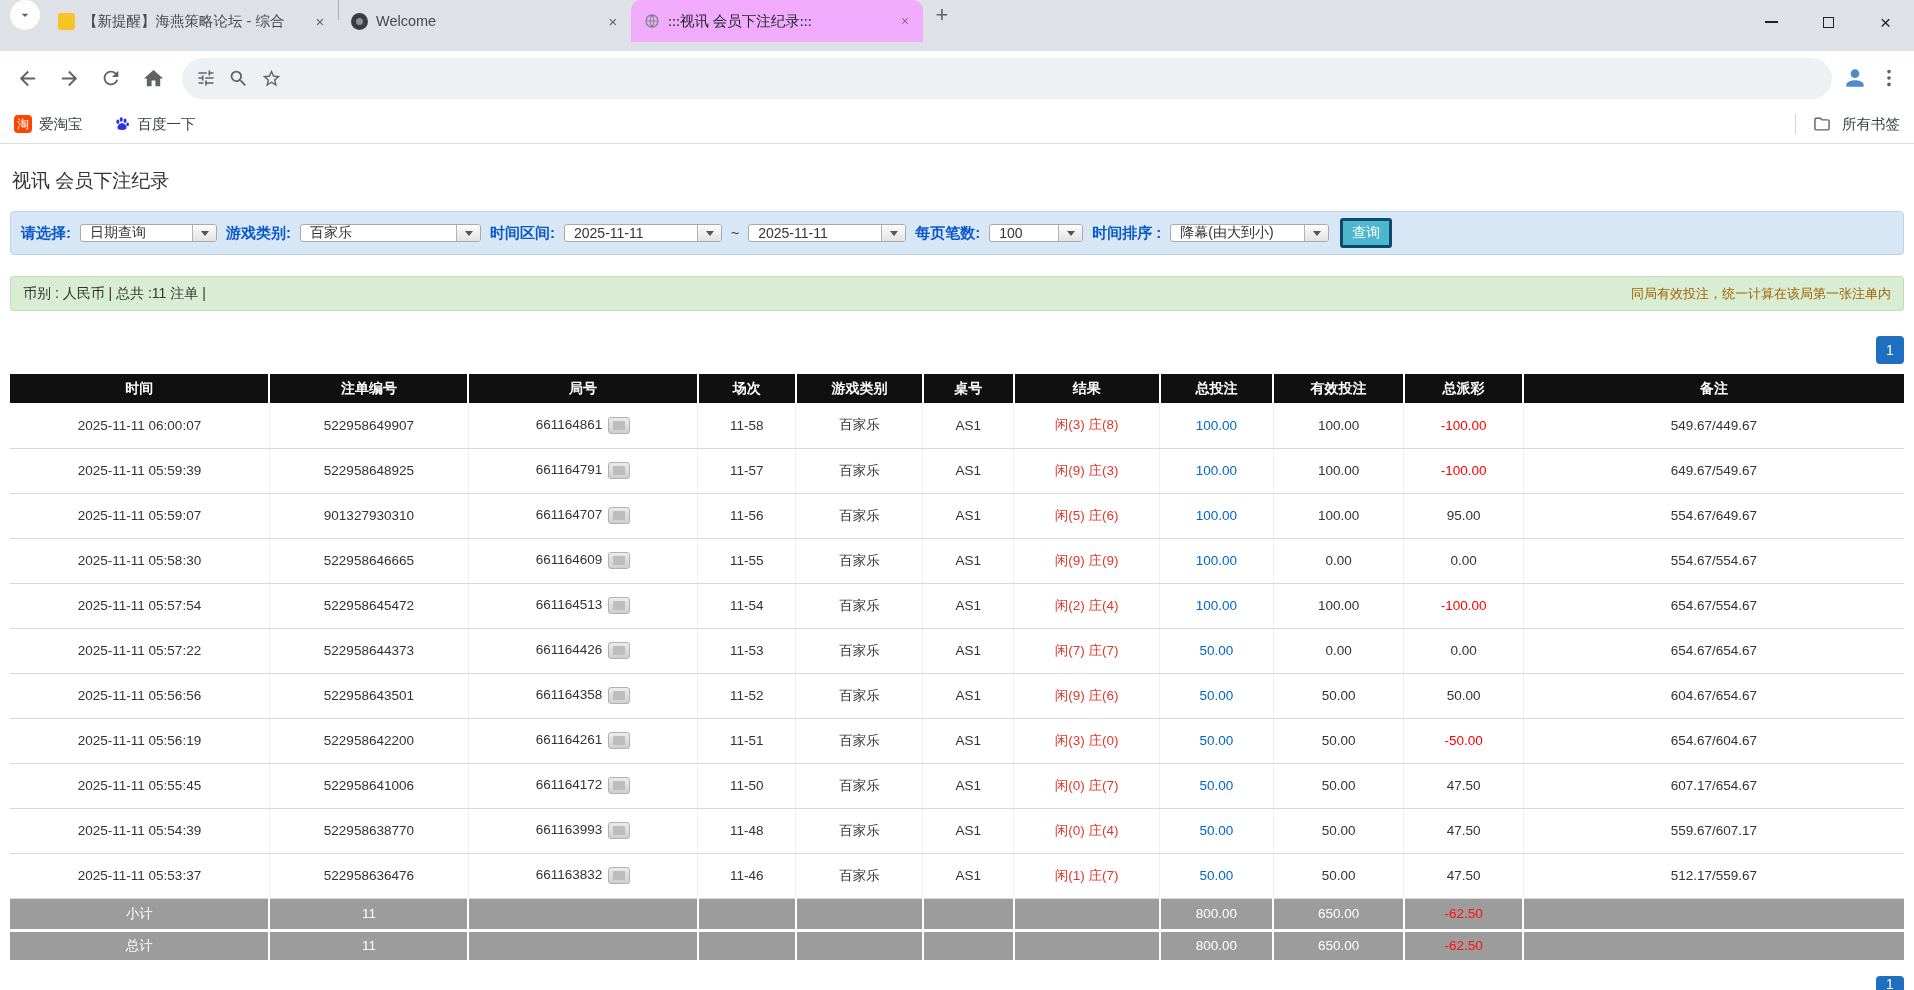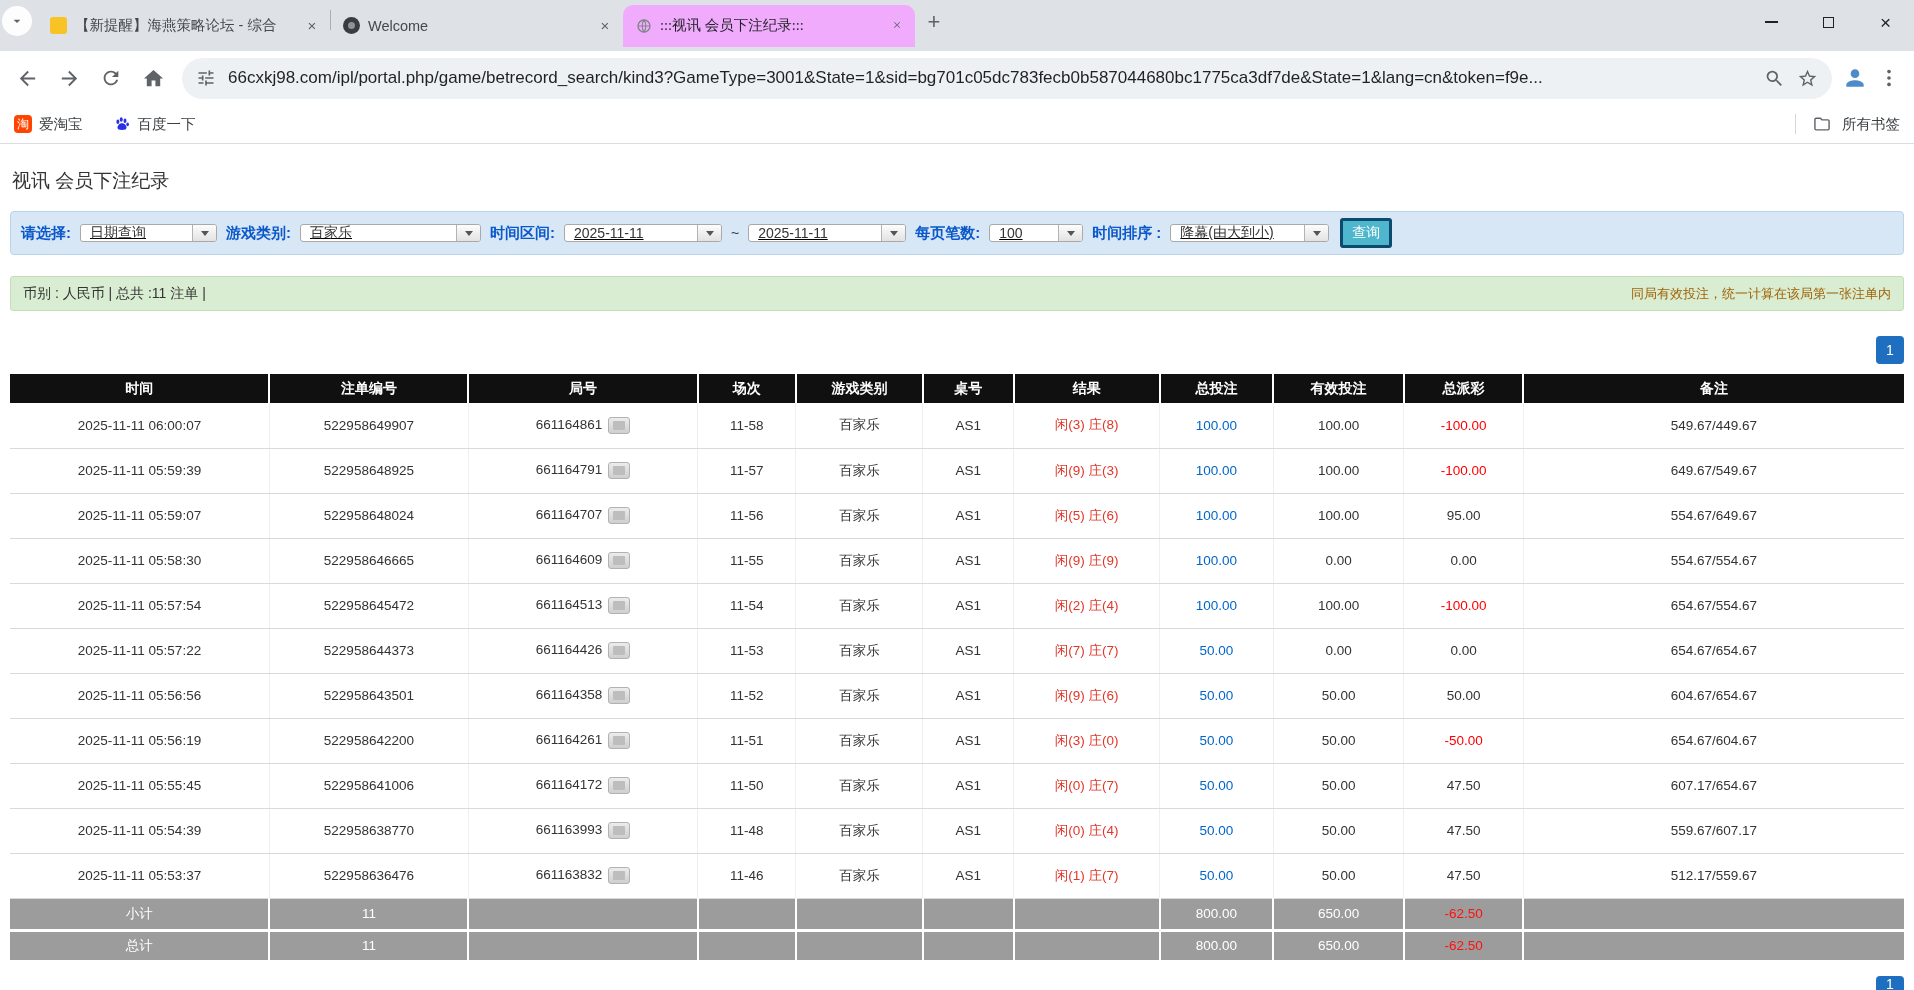--- a/index.html
+++ b/index.html
@@ -4,21 +4,21 @@
 <style>
   * { box-sizing: border-box; }
   html,body { margin:0; padding:0; }
   body {
     width:1914px; height:990px; overflow:hidden; position:relative;
     background:#fff; font-family:"Liberation Sans", sans-serif;
     -webkit-font-smoothing:antialiased;
   }
 
   
-  .tabstrip { height:51px; background:#dee1e6; display:flex; align-items:center; position:relative; }
+  .tabstrip { height:51px; background:#dee1e6; display:flex; align-items:flex-start; padding-left:8px; position:relative; }
   .tab-search-btn { width:30px; height:30px; border-radius:50%; background:#fdfdfe; display:flex; align-items:center; justify-content:center; margin:0 6px 10px 2px; flex:none; }
   .tab { width:292px; height:42px; display:flex; align-items:center; gap:8px; padding:0 8px 0 12px; font-size:14.5px; color:#45494d; border-radius:10px 10px 0 0; position:relative; flex:none; }
   .tab.active { background:#f0abfc; color:#1f2125;font-family:Liberation Serif, serif; }
   .tab-title { flex:1; white-space:nowrap; overflow:hidden; }
   .tab-close { width:20px; height:20px; border-radius:50%; display:flex; align-items:center; justify-content:center; font-size:15px; color:#5f6368; flex:none; }
   .tab-sep { width:1px; height:20px; background:#a8adb2; margin-bottom:11px; flex:none; }
   .favicon { width:17px; height:17px; flex:none; display:flex; align-items:center; justify-content:center; }
   .fav-yellow { background:#f7c325; border-radius:3px; }
   .fav-dark { background:#3a3d40; border-radius:50%; position:relative; }
   .fav-dark::after { content:""; position:absolute; inset:5px; background:#8d9399; border-radius:50%; }
@@ -40,21 +40,21 @@
   .bm-icon-taobao { width:18px; height:18px; background:#ff4400; border-radius:4px; color:#fff; font-size:12px; display:flex; align-items:center; justify-content:center; }
   .bookmarks-right { margin-left:auto; display:flex; align-items:center; gap:10px; }
   .bm-divider { width:1px; height:20px; background:#d4d6d9; margin-right:6px; }
 
   
   .page { padding:0 10px; }
   .page-title { margin:24px 0 17px 2px; font-size:19px; font-weight:400; color:#333; }
 
   .filter-bar { height:44px; background:#d8e7f5; border:1px solid #bad4ec; border-radius:4px; display:flex; align-items:center; padding:0 10px; gap:9px; }
   .f-label { color:#0a58ca; font-weight:bold; font-size:15px; white-space:nowrap; }
-  .combo { display:flex; align-items:stretch; height:18px; background:#fff; border:1px solid #a9a9a9; border-radius:3px; overflow:hidden; flex:none;text-decoration:underline; }
+  .combo { display:flex; align-items:stretch; height:18px; background:#fff; border:1px solid #a9a9a9; border-radius:3px; overflow:hidden; flex:none; }
   .combo-val { display:flex; align-items:center; padding:0 9px; font-size:14px; color:#333; flex:1; white-space:nowrap; }
   .combo-arrow { width:24px; border-left:1px solid #b3b3b3; background:linear-gradient(#fdfdfd,#e2e2e2); display:flex; align-items:center; justify-content:center; flex:none; }
   .tri { width:0; height:0; border-left:4px solid transparent; border-right:4px solid transparent; border-top:5px solid #555; }
   .w-mode{width:137px;} .w-game{width:181px;} .w-date{width:158px;} .w-size{width:94px;} .w-sort{width:159px;}
   .tilde { font-size:14px; color:#333; }
   .query-btn { height:30px; padding:0 9px; background:#4fb7cd; border:3px solid #0c4a6e; border-radius:3px; color:#fff; font-size:14px; display:flex; align-items:center; margin-left:2px; }
 
   .summary-bar { margin-top:21px; height:35px; background:#d9edd2; border:1px solid #c4deb8; border-radius:3px; display:flex; align-items:center; justify-content:space-between; padding:0 12px; }
   .summary-left { font-size:14px; color:#333; }
   .summary-right { font-size:13px; color:#a16207; }
@@ -155,21 +155,20 @@
         <path d="M10 20v-6h4v6h5v-8h3L12 3 2 12h3v8z" fill="#5f6368"></path>
       </svg>
   </div>
 
   <div class="omnibox">
     <span>
       <svg width="20" height="20" viewBox="0 0 24 24">
           <path d="M3 17v2h6v-2H3zM3 5v2h10V5H3zm10 16v-2h8v-2h-8v-2h-2v6h2zM7 9v2H3v2h4v2h2V9H7zm14 4v-2H11v2h10zm-6-4h2V7h4V5h-4V3h-2v6z" fill="#5f6368"></path>
         </svg>
     </span>
-    <span class="omni-url">66cxkj98.com/ipl/portal.php/game/betrecord_search/kind3?GameType=3001&amp;State=1&amp;sid=bg701c05dc783fecb0b587044680bc1775ca3df7de&amp;State=1&amp;lang=cn&amp;token=f9e...</span>
     <span>
       <svg width="21" height="21" viewBox="0 0 24 24">
           <path d="M15.5 14h-.79l-.28-.27A6.47 6.47 0 0 0 16 9.5 6.5 6.5 0 1 0 9.5 16c1.61 0 3.09-.59 4.23-1.57l.27.28v.79l5 4.99L20.49 19l-4.99-5zm-6 0C7.01 14 5 11.99 5 9.5S7.01 5 9.5 5 14 7.01 14 9.5 11.99 14 9.5 14z" fill="#5f6368"></path>
         </svg>
     </span>
     <span>
       <svg width="21" height="21" viewBox="0 0 24 24">
           <path d="M22 9.24l-7.19-.62L12 2 9.19 8.63 2 9.24l5.46 4.73L5.82 21 12 17.27 18.18 21l-1.63-7.03L22 9.24zM12 15.4l-3.76 2.27 1-4.28-3.32-2.88 4.38-.38L12 6.1l1.71 4.04 4.38.38-3.32 2.88 1 4.28L12 15.4z" fill="#5f6368"></path>
         </svg>
     </span>
@@ -335,21 +334,21 @@
           <td>百家乐</td>
           <td>AS1</td>
           <td><span class="res-p">闲(9)</span> <span class="res-b">庄(3)</span></td>
           <td><span class="bet-link">100.00</span></td>
           <td>100.00</td>
           <td><span class="neg">-100.00</span></td>
           <td>649.67/549.67</td>
         </tr>
         <tr>
           <td>2025-11-11 05:59:07</td>
-          <td>522958648024</td>
+          <td>901327930310</td>
           <td>661164707<span class="cards-icon"><span class="ci-in"></span></span></td>
           <td>11-56</td>
           <td>百家乐</td>
           <td>AS1</td>
           <td><span class="res-p">闲(5)</span> <span class="res-b">庄(6)</span></td>
           <td><span class="bet-link">100.00</span></td>
           <td>100.00</td>
           <td><span class="">95.00</span></td>
           <td>554.67/649.67</td>
         </tr>

